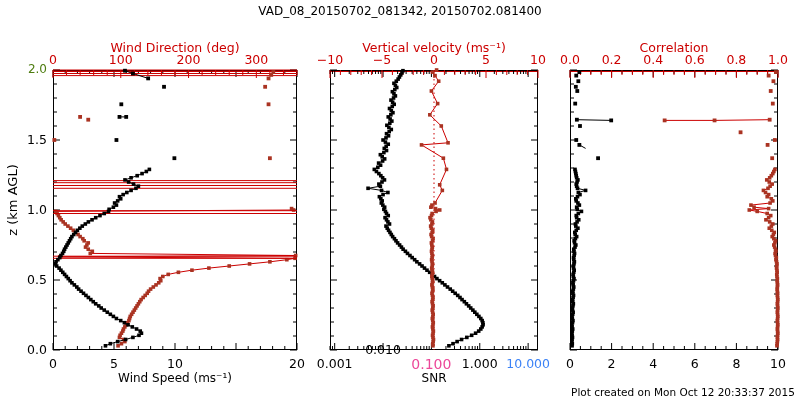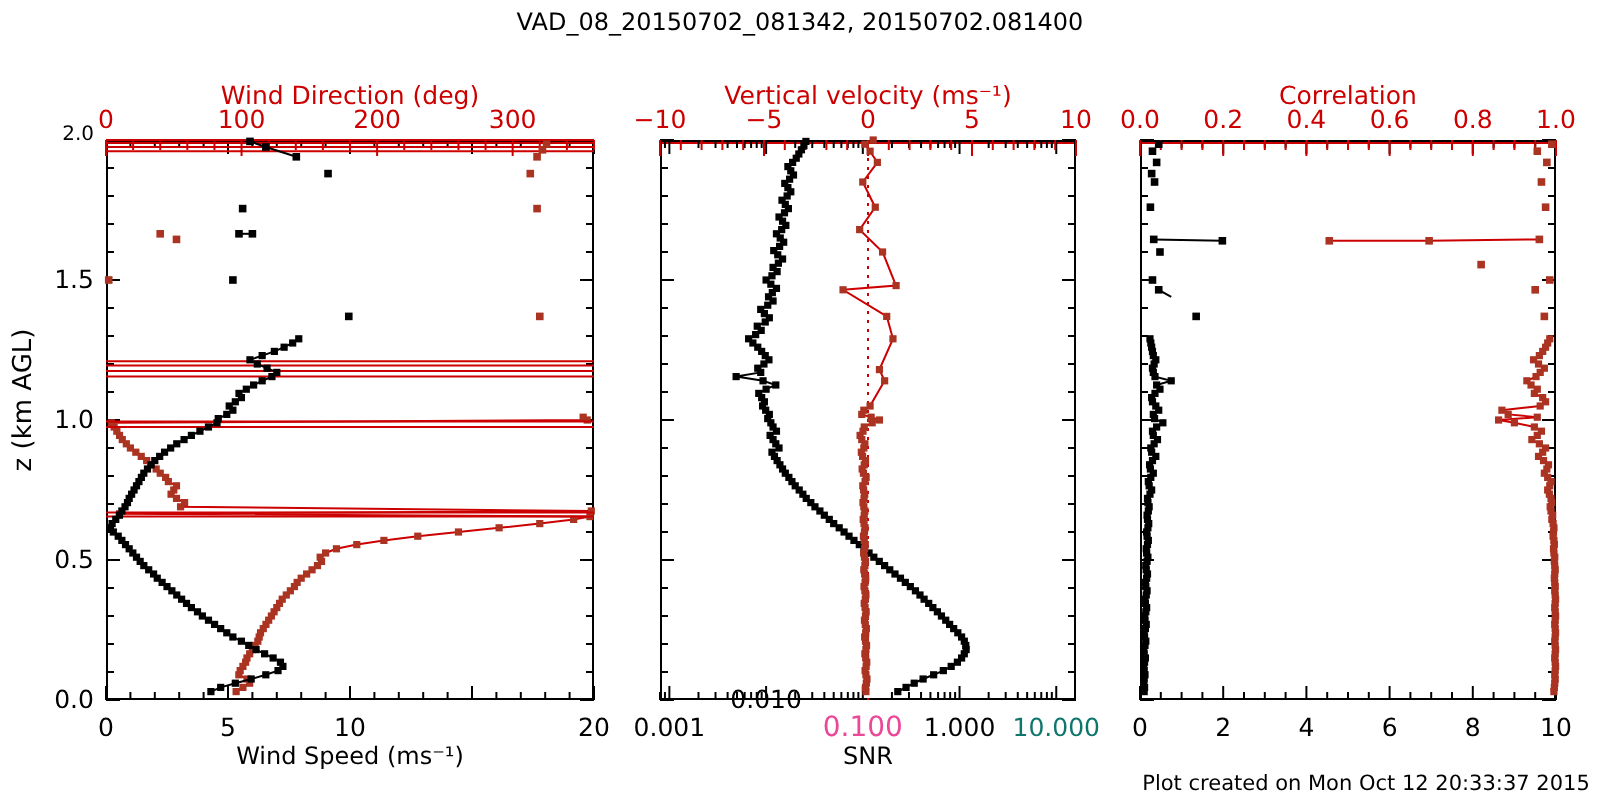--- a/index.html
+++ b/index.html
@@ -1011,35 +1011,35 @@
         <rect x="770.9" y="101.69999999999999" width="3.8" height="3.8" fill="#aa3322"></rect>
         <rect x="768.82" y="89.1" width="3.8" height="3.8" fill="#aa3322"></rect>
         <rect x="771.524" y="79.29999999999998" width="3.8" height="3.8" fill="#aa3322"></rect>
         <rect x="766.74" y="73.70000000000002" width="3.8" height="3.8" fill="#aa3322"></rect>
         <rect x="774.02" y="70.19999999999996" width="3.8" height="3.8" fill="#aa3322"></rect>
       </svg>
       <div class="txt " style="left: 47px; top: 342px; color: rgb(0, 0, 0); font-size: 12.5px; transform: translateX(-100%);">0.0</div>
       <div class="txt " style="left: 47px; top: 272px; color: rgb(0, 0, 0); font-size: 12.5px; transform: translateX(-100%);">0.5</div>
       <div class="txt " style="left: 47px; top: 202px; color: rgb(0, 0, 0); font-size: 12.5px; transform: translateX(-100%);">1.0</div>
       <div class="txt " style="left: 47px; top: 132px; color: rgb(0, 0, 0); font-size: 12.5px; transform: translateX(-100%);">1.5</div>
-      <div class="txt " style="left: 47px; top: 62px; color: #000000; font-size: 10px; transform: translateX(-100%);">2.0</div>
+      <div class="txt " style="left: 47px; top: 62px; color: #4d7c0f; font-size: 12px; transform: translateX(-100%);">2.0</div>
       <div class="txt " style="left: 53px; top: 356px; color: rgb(0, 0, 0); font-size: 12.5px; transform: translateX(-50%);">0</div>
       <div class="txt " style="left: 114px; top: 356px; color: rgb(0, 0, 0); font-size: 12.5px; transform: translateX(-50%);">5</div>
       <div class="txt " style="left: 175px; top: 356px; color: rgb(0, 0, 0); font-size: 12.5px; transform: translateX(-50%);">10</div>
       <div class="txt " style="left: 236px; top: 356px; color: #000000; font-size: 12.5px; transform: translateX(-50%); margin-top: 44px;">15</div>
       <div class="txt " style="left: 297px; top: 356px; color: rgb(0, 0, 0); font-size: 12.5px; transform: translateX(-50%);">20</div>
       <div class="txt " style="left: 53px; top: 52px; color: rgb(204, 0, 0); font-size: 12.5px; transform: translateX(-50%);">0</div>
       <div class="txt " style="left: 120.778px; top: 52px; color: rgb(204, 0, 0); font-size: 12.5px; transform: translateX(-50%);">100</div>
       <div class="txt " style="left: 188.556px; top: 52px; color: rgb(204, 0, 0); font-size: 12.5px; transform: translateX(-50%);">200</div>
       <div class="txt " style="left: 256.333px; top: 52px; color: rgb(204, 0, 0); font-size: 12.5px; transform: translateX(-50%);">300</div>
       <div class="txt " style="left: 334.687px; top: 356px; color: rgb(0, 0, 0); font-size: 12.5px; transform: translateX(-50%);">0.001</div>
       <div class="txt " style="left: 383.047px; top: 342px; color: rgb(0, 0, 0); font-size: 12.5px; transform: translateX(-50%);">0.010</div>
       <div class="txt " style="left: 431.408px; top: 356px; color: #ec4899; font-size: 14px; transform: translateX(-50%);">0.100</div>
       <div class="txt " style="left: 479.768px; top: 356px; color: rgb(0, 0, 0); font-size: 12.5px; transform: translateX(-50%);">1.000</div>
-      <div class="txt " style="left: 528.129px; top: 356px; color: #0f766e; font-size: 12.5px; transform: translateX(-50%);">10.000</div>
+      <div class="txt " style="left: 528.129px; top: 356px; color: #3b82f6; font-size: 12.5px; transform: translateX(-50%);">10.000</div>
       <div class="txt " style="left: 330px; top: 52px; color: rgb(204, 0, 0); font-size: 12.5px; transform: translateX(-50%);">−10</div>
       <div class="txt " style="left: 382px; top: 52px; color: rgb(204, 0, 0); font-size: 12.5px; transform: translateX(-50%);">−5</div>
       <div class="txt " style="left: 434px; top: 52px; color: rgb(204, 0, 0); font-size: 12.5px; transform: translateX(-50%);">0</div>
       <div class="txt " style="left: 486px; top: 52px; color: rgb(204, 0, 0); font-size: 12.5px; transform: translateX(-50%);">5</div>
       <div class="txt " style="left: 538px; top: 52px; color: rgb(204, 0, 0); font-size: 12.5px; transform: translateX(-50%);">10</div>
       <div class="txt " style="left: 570px; top: 356px; color: rgb(0, 0, 0); font-size: 12.5px; transform: translateX(-50%);">0</div>
       <div class="txt " style="left: 611.6px; top: 356px; color: rgb(0, 0, 0); font-size: 12.5px; transform: translateX(-50%);">2</div>
       <div class="txt " style="left: 653.2px; top: 356px; color: rgb(0, 0, 0); font-size: 12.5px; transform: translateX(-50%);">4</div>
       <div class="txt " style="left: 694.8px; top: 356px; color: rgb(0, 0, 0); font-size: 12.5px; transform: translateX(-50%);">6</div>
       <div class="txt " style="left: 736.4px; top: 356px; color: rgb(0, 0, 0); font-size: 12.5px; transform: translateX(-50%);">8</div>

